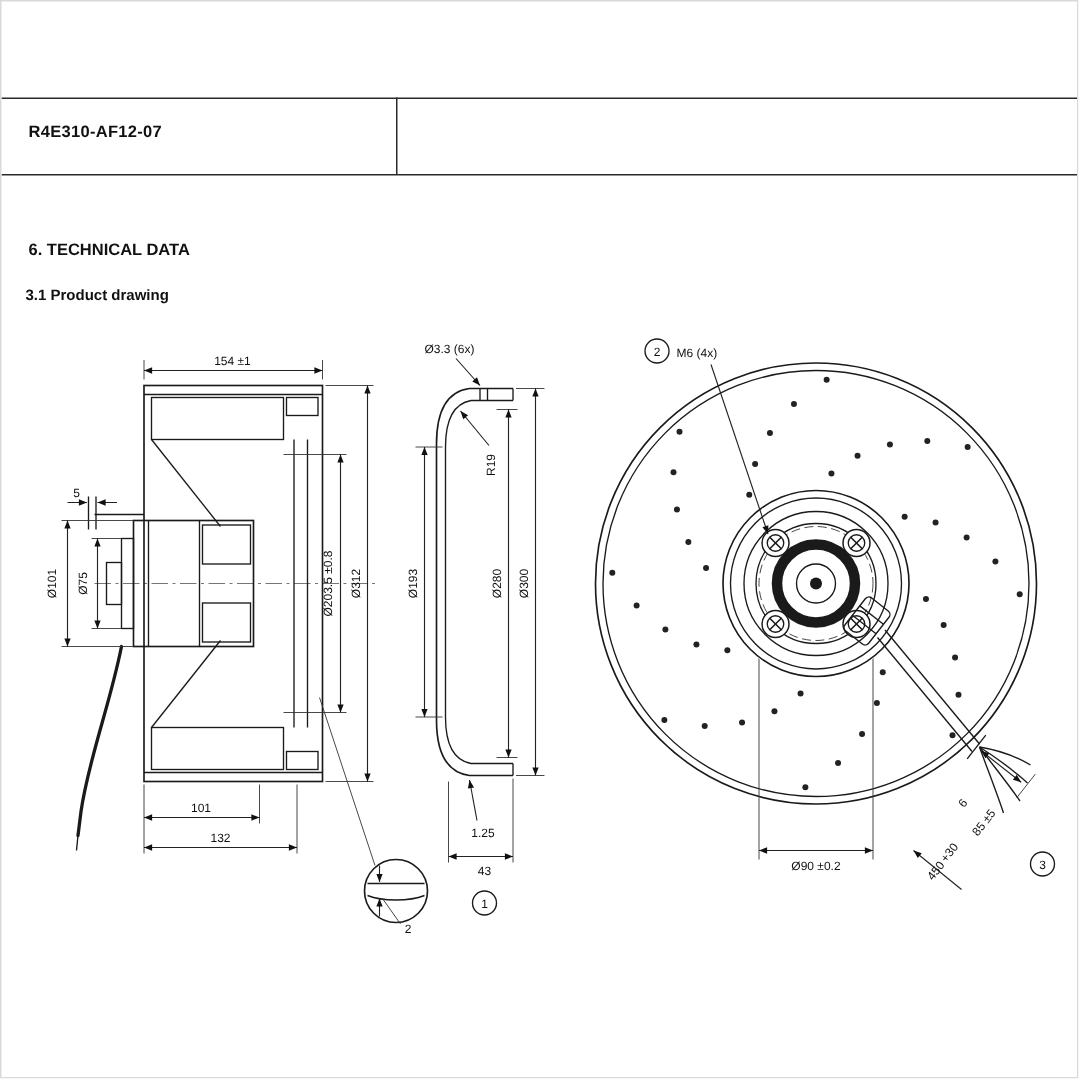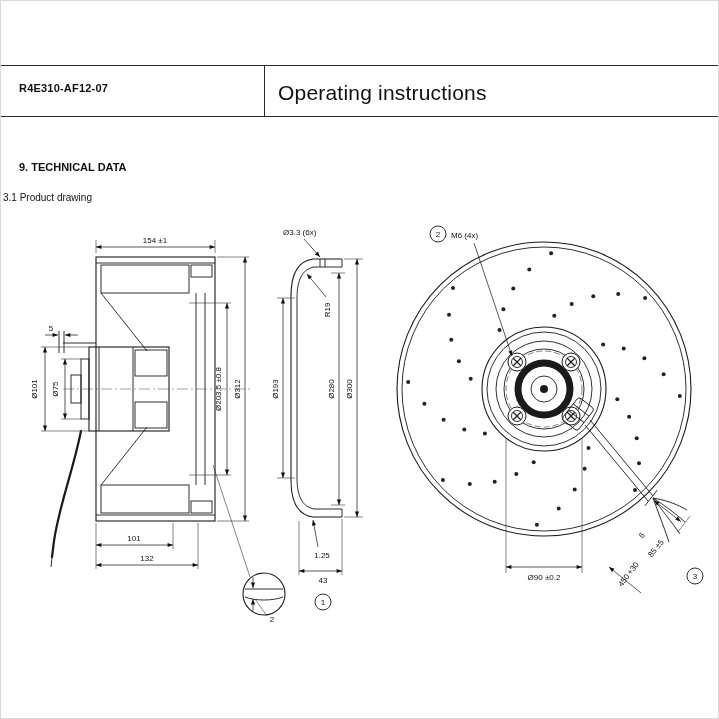--- a/index.html
+++ b/index.html
@@ -3,21 +3,21 @@
 <meta charset="utf-8">
 <style>
   html,body{margin:0;padding:0;background:#fff;}
   .page{position:relative;width:719px;height:719px;background:#fff;border:1px solid #d9d9d9;
         box-sizing:border-box;font-family:"Liberation Sans",sans-serif;color:#111;overflow:hidden;}
   .hline{position:absolute;left:0;width:719px;height:1px;background:#2a2a2a;}
   .vline{position:absolute;width:1px;background:#2a2a2a;}
   .model{position:absolute;left:18px;top:81px;font-size:11px;font-weight:bold;letter-spacing:.2px;}
   .title{position:absolute;left:277px;top:80px;font-size:21px;font-weight:400;letter-spacing:.2px;}
   .h1{position:absolute;left:18px;top:160px;font-size:11px;font-weight:bold;}
-  .h2{position:absolute;left:2px;top:191px;font-size:10px;font-weight:normal;}
+  .h2{position:absolute;left:16px;top:191px;font-size:10px;font-weight:bold;}
   svg{position:absolute;left:0;top:0;}
   svg text{font-family:"Liberation Sans",sans-serif;fill:#111;font-size:8px;}
   .main{stroke:#1a1a1a;stroke-width:1.1;fill:none;}
   .med{stroke:#1a1a1a;stroke-width:0.9;fill:none;}
   .dim{stroke:#222;stroke-width:0.75;fill:none;}
   .thin{stroke:#333;stroke-width:0.6;fill:none;}
   .cl{stroke:#666;stroke-width:0.6;fill:none;stroke-dasharray:11 3 2 3;}
   .cable{stroke:#1a1a1a;stroke-width:2.2;fill:none;stroke-linecap:round;}
 </style>
 </head>
@@ -267,18 +267,17 @@
         <circle class="med" cx="694" cy="575" r="8" fill="#fff"></circle>
         <text x="694" y="578" text-anchor="middle">3</text>
       </g>
     </g>
   </svg>
 
   <div class="hline" style="top:64px"></div>
   <div class="hline" style="top:115px"></div>
   <div class="vline" style="left:263px;top:64px;height:51px"></div>
   <div class="model">R4E310-AF12-07</div>
-  <div class="title">Operating instructions</div>
-
-  <div class="h1">9. TECHNICAL DATA</div>
+
+  <div class="h1">6. TECHNICAL DATA</div>
   <div class="h2">3.1 Product drawing</div>
 
 </div>
 
 </body></html>

